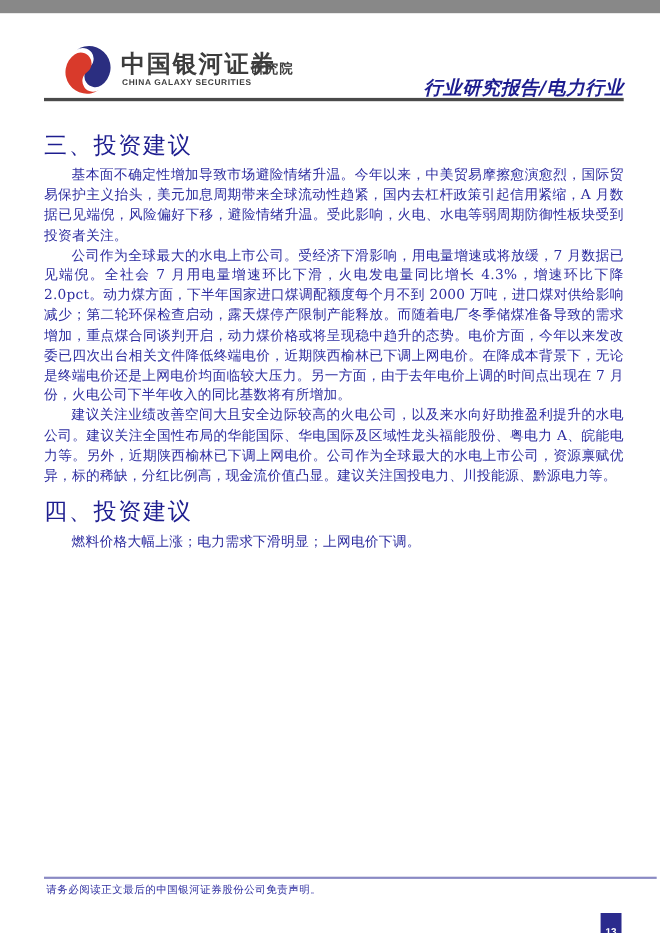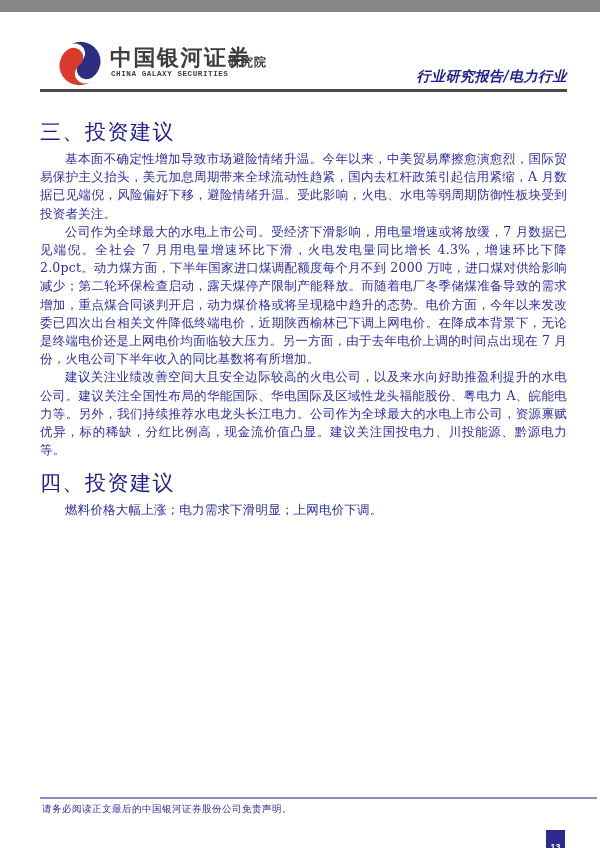--- a/index.html
+++ b/index.html
@@ -27,41 +27,41 @@
     font-family: "Liberation Sans", sans-serif;
     font-size: 22px;
     font-weight: 700;
     letter-spacing: 1.5px;
     color: var(--company-text, #3d3d3d);
     white-space: nowrap;
   }
   .company-en {
     position: absolute;
     left: 111px; top: 58px;
-    font-family: Liberation Mono, monospace;
+    font-family: Liberation Sans, sans-serif;
     font-size: 7.6px;
     font-weight: 700;
     letter-spacing: 0.55px;
     color: var(--company-text, #3d3d3d);
     white-space: nowrap;
   }
   .institute {
     position: absolute;
     left: 228px; top: 42px;
     font-family: "Liberation Sans", sans-serif;
     font-size: 12px;
     font-weight: 700;
     letter-spacing: 1px;
     color: var(--company-text, #3d3d3d);
     white-space: nowrap;
   }
   .report-type {
     position: absolute;
     right: 33px; top: 56px;
-    font-size: 14px;
+    font-size: 17px;
     font-weight: 700;
     font-style: italic;
     letter-spacing: 0.5px;
     color: var(--heading-text, #1d1d8f);
     white-space: nowrap;
   }
   .header-rule {
     position: absolute;
     left: 40px; right: 33px; top: 77px;
     height: 2.5px;
@@ -142,21 +142,21 @@
     <div class="report-type">行业研究报告/电力行业</div>
     <div class="header-rule"></div>
   </header>
 
   <main>
     <section>
       <h2 class="section-title">三、投资建议</h2>
       <div class="paragraphs">
           <p><span class="b">基本面不确定性增加导致市场避险情绪升温。</span><span>今年以来，中美贸易摩擦愈演愈烈，国际贸易保护主义抬头，美元加息周期带来全球流动性趋紧，国内去杠杆政策引起信用紧缩，A 月数据已见端倪，风险偏好下移，避险情绪升温。受此影响，火电、水电等弱周期防御性板块受到投资者关注。</span></p>
           <p><span class="b">公司作为全球最大的水电上市公司。</span><span>受经济下滑影响，用电量增速或将放缓，7 月数据已见端倪。全社会 7 月用电量增速环比下滑，火电发电量同比增长 4.3%，增速环比下降 2.0pct。动力煤方面，下半年国家进口煤调配额度每个月不到 2000 万吨，进口煤对供给影响减少；第二轮环保检查启动，露天煤停产限制产能释放。而随着电厂冬季储煤准备导致的需求增加，重点煤合同谈判开启，动力煤价格或将呈现稳中趋升的态势。电价方面，今年以来发改委已四次出台相关文件降低终端电价，近期陕西榆林已下调上网电价。在降成本背景下，无论是终端电价还是上网电价均面临较大压力。另一方面，由于去年电价上调的时间点出现在 7 月份，火电公司下半年收入的同比基数将有所增加。</span></p>
-          <p><span class="b">建议关注业绩改善空间大且安全边际较高的火电公司，以及来水向好助推盈利提升的水电公司。</span><span>建议关注全国性布局的华能国际、华电国际及区域性龙头福能股份、粤电力 A、皖能电力等。另外，</span><span class="b">我们持续推荐水电龙头长江电力。</span><span>公司作为全球最大的水电上市公司，资源禀赋优异，标的稀缺，分红比例高，现金流价值凸显。建议关注国投电力、川投能源、黔源电力等。</span></p>
+          <p><span class="b">建议关注业绩改善空间大且安全边际较高的火电公司，以及来水向好助推盈利提升的水电公司。</span><span>建议关注全国性布局的华能国际、华电国际及区域性龙头福能股份、粤电力 A、皖能电力等。另外，</span><span class="b">近期陕西榆林已下调上网电价。</span><span>公司作为全球最大的水电上市公司，资源禀赋优异，标的稀缺，分红比例高，现金流价值凸显。建议关注国投电力、川投能源、黔源电力等。</span></p>
         </div>
     </section>
     <section>
       <h2 class="section-title">四、投资建议</h2>
       <div class="paragraphs">
           <p><span>燃料价格大幅上涨；电力需求下滑明显；上网电价下调。</span></p>
         </div>
     </section>
   </main>
 

